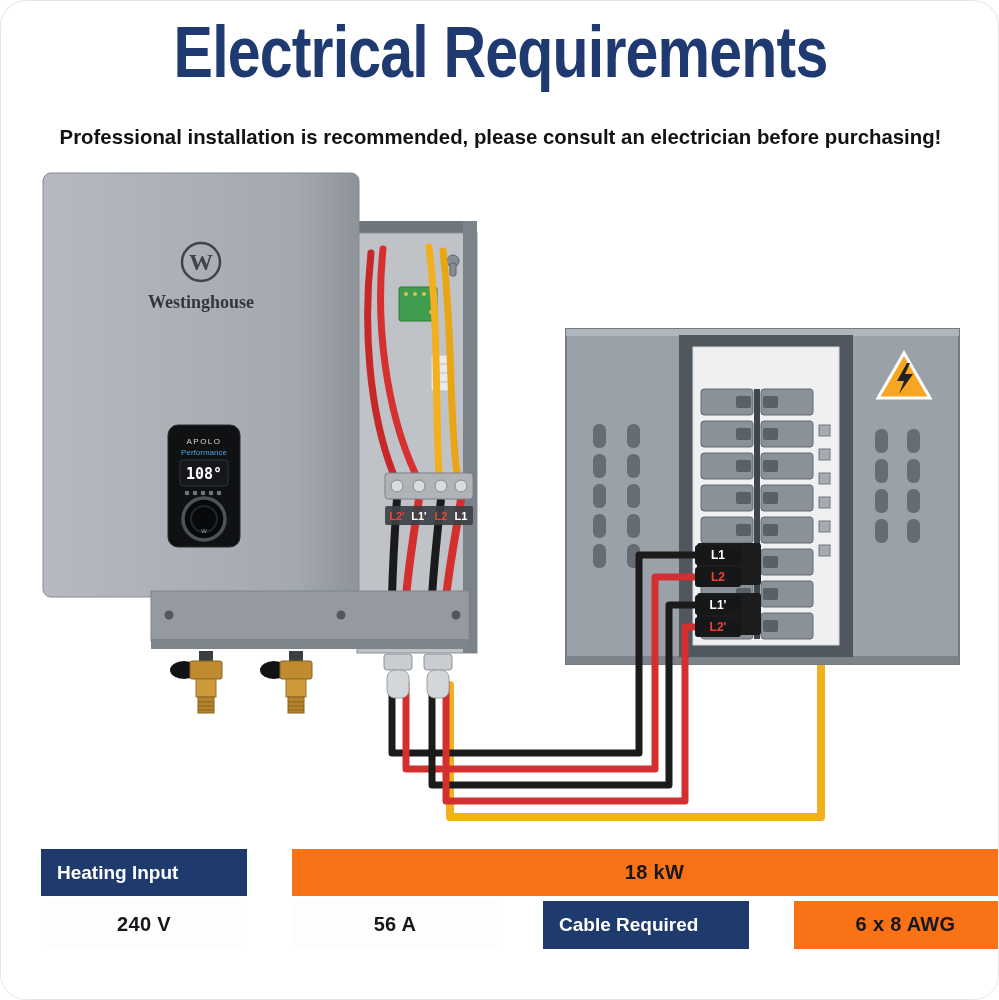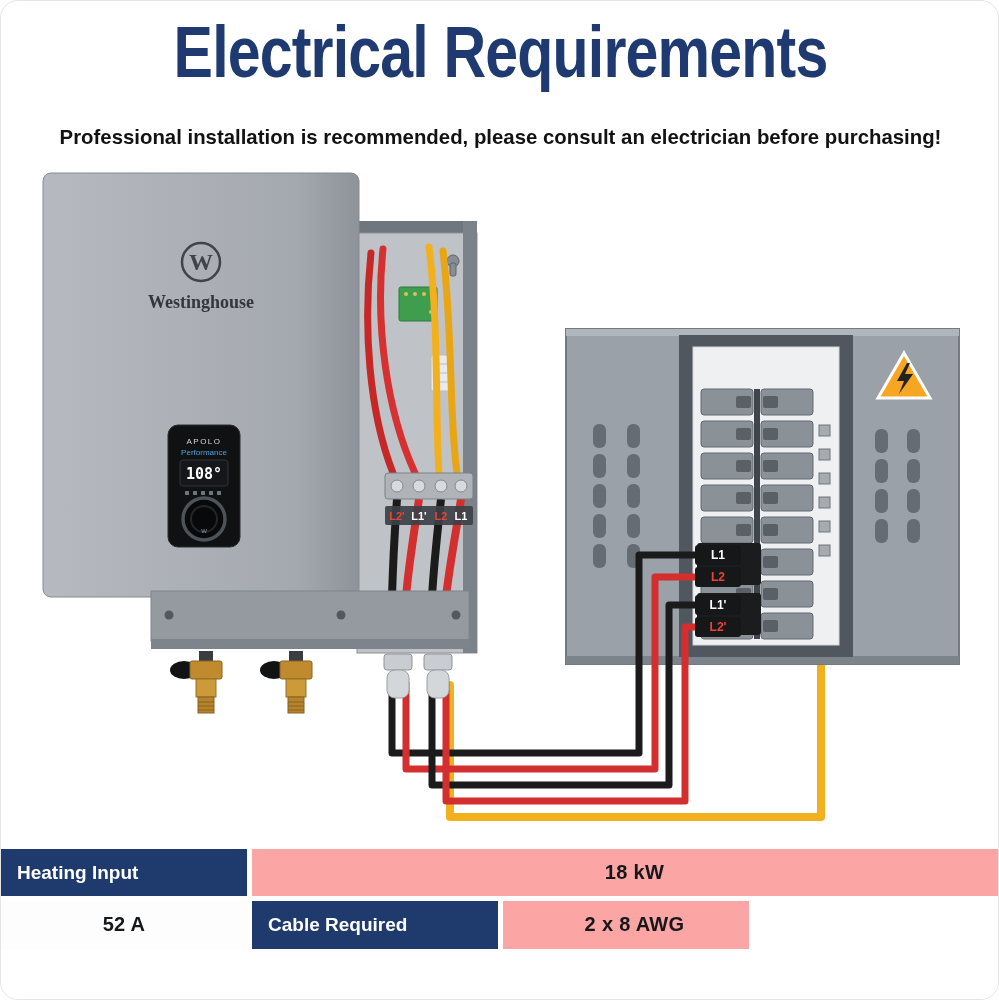--- a/index.html
+++ b/index.html
@@ -1,34 +1,34 @@
 <!DOCTYPE html>
 <html><head>
 <meta charset="utf-8">
 <style>
   html,body{margin:0;padding:0;background:#ffffff;}
   .page{position:relative;width:999px;height:1000px;background:#ffffff;overflow:hidden;
-        font-family:"Liberation Sans",sans-serif;border:1px solid #e4e4e4;border-radius:18px;box-sizing:border-box;}
+        font-family:"Liberation Sans",sans-serif;border:1px solid #e4e4e4;border-radius:26px;box-sizing:border-box;}
   .main-title{position:absolute;top:10px;left:0;width:999px;margin:0;text-align:center;
         font-size:72px;font-weight:bold;letter-spacing:-1px;color:#1e3a70;
         transform:scaleX(0.82);transform-origin:50% 50%;line-height:1.15;}
   .subtitle{position:absolute;top:124px;left:0;width:999px;margin:0;text-align:center;
         font-size:21px;font-weight:bold;color:#121212;transform:scaleX(0.97);transform-origin:50% 50%;}
   .illustration{position:absolute;top:166px;left:0;}
   svg text{font-family:"Liberation Sans",sans-serif;}
   .brandtext{font-family:"Liberation Serif",serif;font-weight:bold;}
   .digits{font-family:"DejaVu Sans Mono",monospace;font-weight:bold;}
   .jlabel{font-size:11px;font-weight:bold;text-anchor:middle;}
   .plabel{font-size:12px;font-weight:bold;text-anchor:middle;}
   .spec-table{position:absolute;top:848px;left:0;width:999px;height:152px;display:grid;
         grid-template-columns:repeat(4,1fr);grid-template-rows:repeat(3,1fr);gap:5px;background:#ffffff;}
-  .cell{display:flex;align-items:center;justify-content:center;font-weight:bold;}
+  .cell{display:flex;align-items:center;justify-content:center;font-weight:bold;margin-left:40px;}
   .cell.header{background:#1f3b6e;color:#ffffff;justify-content:flex-start;padding-left:16px;font-size:19px;}
   .cell.value{color:#15171b;font-size:20px;letter-spacing:0.3px;}
-  .tint{background:#fca5a5;padding-left:17px;}
+  .tint{background:#f97316;padding-left:17px;}
   .plain{background:#fdfdfe;}
   .span3{grid-column:2 / 5;}
 </style>
 </head>
 <body>
 
 <div class="page">
 
   <h1 class="main-title">Electrical Requirements</h1>
   <p class="subtitle">Professional installation is recommended, please consult an electrician before purchasing!</p>
@@ -253,19 +253,20 @@
     <g>
       <rect x="423" y="487" width="28" height="16" rx="3" fill="#c9ccd0" stroke="#8f949a"></rect>
       <rect x="426" y="503" width="22" height="28" rx="8" fill="#d4d7da" stroke="#9aa0a5"></rect>
     </g>
   </svg>
 
   <div class="spec-table">
     <div class="cell header">Heating Input</div>
     <div class="cell value tint span3">18 kW</div>
 
-    <div class="cell value plain">52 A</div>
+    <div class="cell value plain">240 V</div>
+    <div class="cell value plain">56 A</div>
 
     <div class="cell header">Cable Required</div>
-    <div class="cell value tint">2 x 8 AWG</div>
+    <div class="cell value tint">6 x 8 AWG</div>
   </div>
 
 </div>
 
 </body></html>

